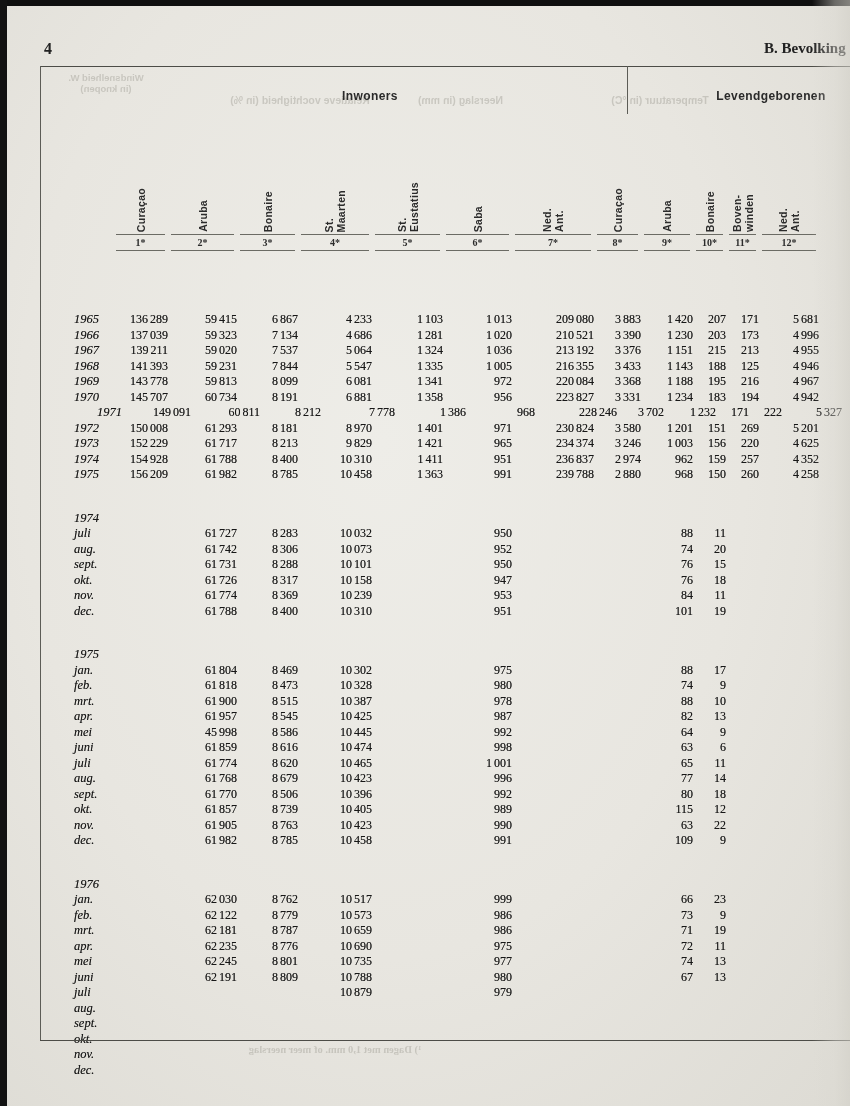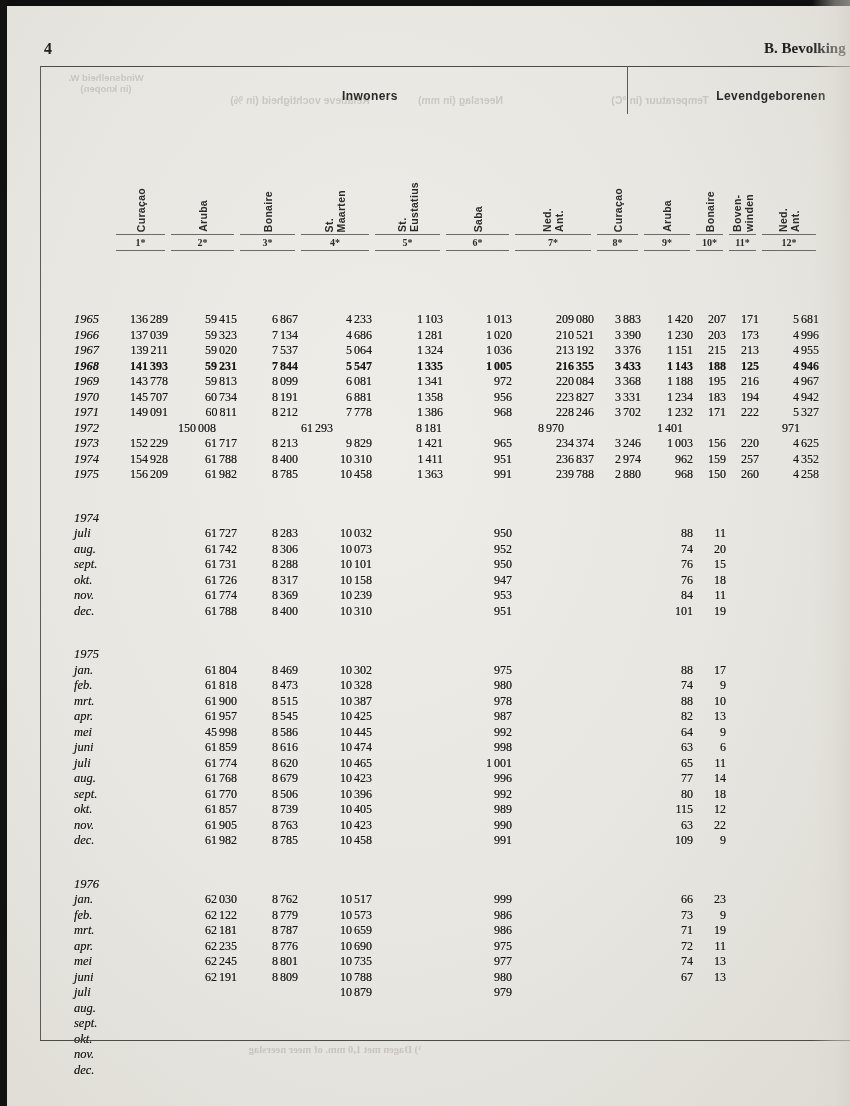--- a/index.html
+++ b/index.html
@@ -222,21 +222,21 @@
           <div class="cell num">5 064</div>
           <div class="cell num">1 324</div>
           <div class="cell num">1 036</div>
           <div class="cell num">213 192</div>
           <div class="cell num">3 376</div>
           <div class="cell num">1 151</div>
           <div class="cell num">215</div>
           <div class="cell num">213</div>
           <div class="cell num">4 955</div>
         </div>
-        <div class="trow" style="grid-template-columns: 73px 55px 69px 61px 74px 71px 69px 82px 47px 52px 33px 33px 60px; font-weight: bold;">
+        <div class="trow" style="grid-template-columns: 73px 55px 69px 61px 74px 71px 69px 82px 47px 52px 33px 33px 60px;">
           <div class="cell row-label">1968</div>
           <div class="cell num">141 393</div>
           <div class="cell num">59 231</div>
           <div class="cell num">7 844</div>
           <div class="cell num">5 547</div>
           <div class="cell num">1 335</div>
           <div class="cell num">1 005</div>
           <div class="cell num">216 355</div>
           <div class="cell num">3 433</div>
           <div class="cell num">1 143</div>
@@ -267,36 +267,36 @@
           <div class="cell num">6 881</div>
           <div class="cell num">1 358</div>
           <div class="cell num">956</div>
           <div class="cell num">223 827</div>
           <div class="cell num">3 331</div>
           <div class="cell num">1 234</div>
           <div class="cell num">183</div>
           <div class="cell num">194</div>
           <div class="cell num">4 942</div>
         </div>
-        <div class="trow" style="grid-template-columns: 73px 55px 69px 61px 74px 71px 69px 82px 47px 52px 33px 33px 60px;">
+        <div class="trow" style="grid-template-columns: 73px 55px 69px 61px 74px 71px 69px 82px 47px 52px 33px 33px 60px; padding-left: 23px;">
           <div class="cell row-label">1971</div>
           <div class="cell num">149 091</div>
           <div class="cell num">60 811</div>
           <div class="cell num">8 212</div>
           <div class="cell num">7 778</div>
           <div class="cell num">1 386</div>
           <div class="cell num">968</div>
           <div class="cell num">228 246</div>
           <div class="cell num">3 702</div>
           <div class="cell num">1 232</div>
           <div class="cell num">171</div>
           <div class="cell num">222</div>
           <div class="cell num">5 327</div>
         </div>
-        <div class="trow" style="grid-template-columns: 73px 55px 69px 61px 74px 71px 69px 82px 47px 52px 33px 33px 60px; gap: 48px;">
+        <div class="trow" style="grid-template-columns: 73px 55px 69px 61px 74px 71px 69px 82px 47px 52px 33px 33px 60px;">
           <div class="cell row-label">1972</div>
           <div class="cell num">150 008</div>
           <div class="cell num">61 293</div>
           <div class="cell num">8 181</div>
           <div class="cell num">8 970</div>
           <div class="cell num">1 401</div>
           <div class="cell num">971</div>
           <div class="cell num">230 824</div>
           <div class="cell num">3 580</div>
           <div class="cell num">1 201</div>

